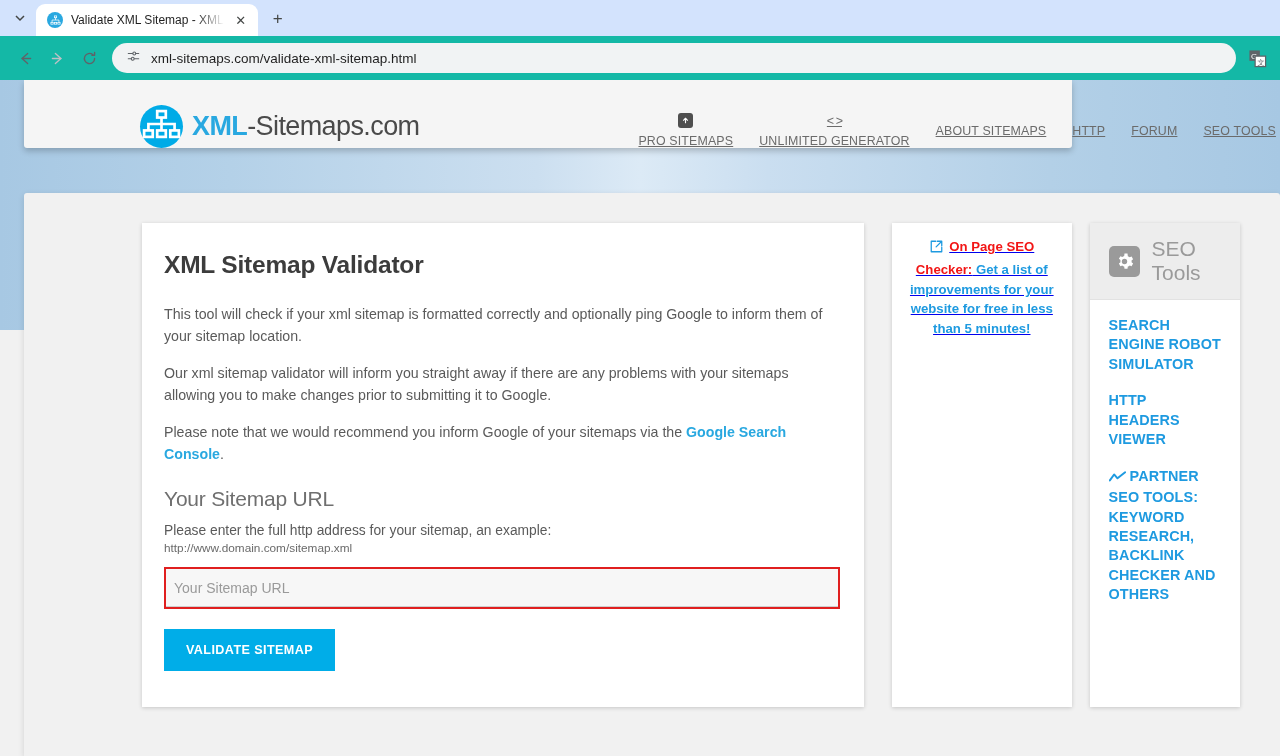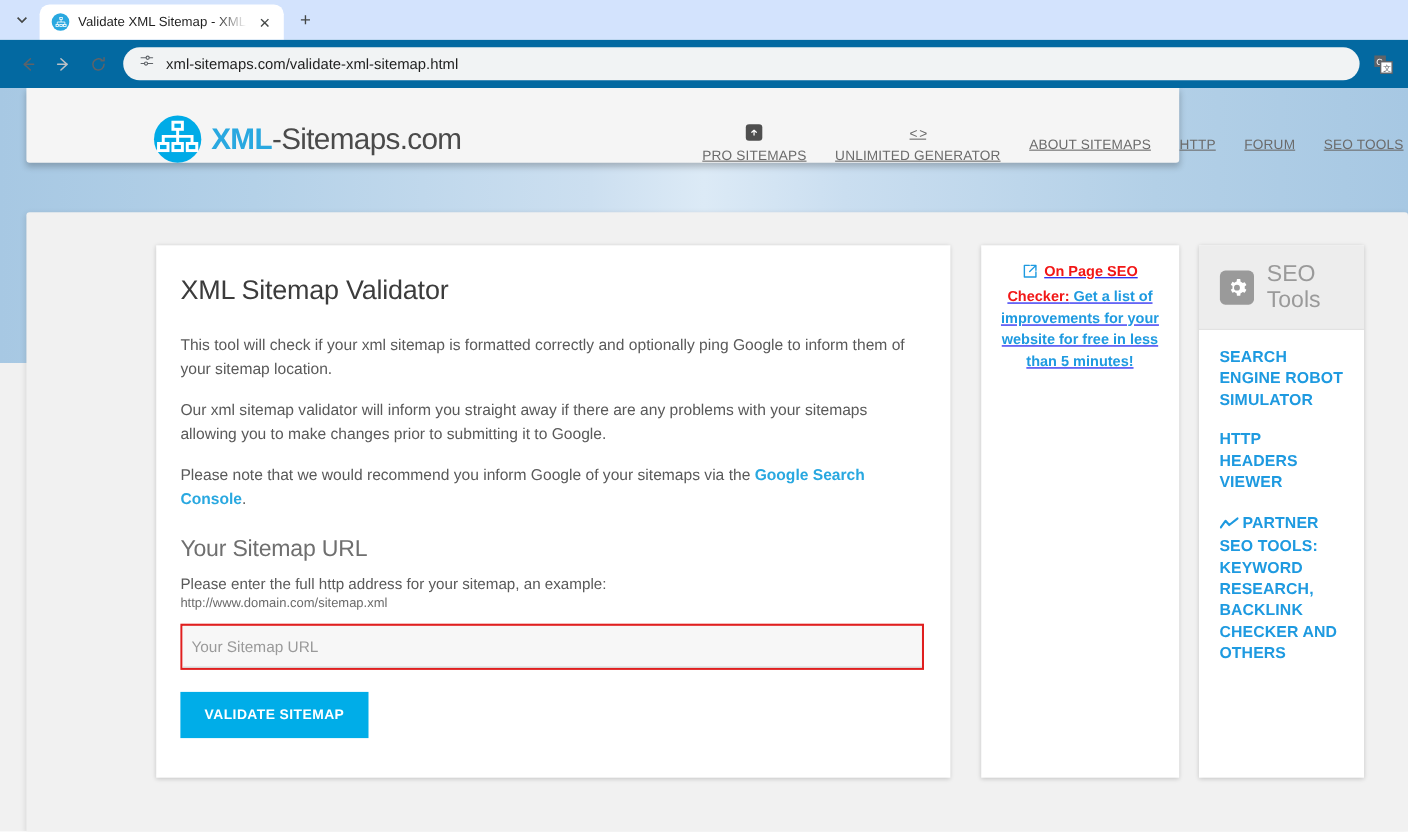--- a/index.html
+++ b/index.html
@@ -45,21 +45,21 @@
     display: flex; align-items: center; justify-content: center;
     color: #444746; font-size: 13px; line-height: 1;
   }
   .newtab {
     width: 28px; height: 28px; margin: 0 0 3px 6px;
     display: flex; align-items: center; justify-content: center;
     color: #444746; font-size: 17px; border-radius: 50%;
   }
 
   .toolbar {
-    height: 44px; background: #0369a1;
+    height: 44px; background: #14b8a6;
     display: flex; align-items: center; padding: 0 10px; gap: 2px;
   }
   .nav-btn {
     width: 30px; height: 30px; border-radius: 50%;
     display: flex; align-items: center; justify-content: center;
     color: #5f6368;
   }
   .nav-btn.disabled { color: #bdc1c6; }
   .omnibox {
     flex: 1; height: 30px; background: #f1f3f4; border-radius: 16px;
@@ -134,21 +134,21 @@
     display: flex; gap: 28px; padding: 30px 0 0 118px;
   }
 
   
   .main-card {
     width: 722px; background: #ffffff;
     box-shadow: 0 1px 4px rgba(0,0,0,0.18);
     padding: 28px 34px 36px 22px;
   }
   .card-title {
-    font-size: 24.5px; color: #3c3c3c; font-weight: normal;
+    font-size: 24.5px; color: #3c3c3c; font-weight: bold;
     letter-spacing: -0.2px; margin-bottom: 24px;
   }
   .para {
     font-size: 14.2px; color: #5a5a5a; line-height: 1.55;
     margin-bottom: 15px;
   }
   .para a, .link-blue { color: #29a8e0; font-weight: bold; text-decoration: none; }
   .subhead {
     font-size: 21px; color: #6f6f6f; font-weight: normal;
     margin: 22px 0 12px 0; letter-spacing: -0.2px;

